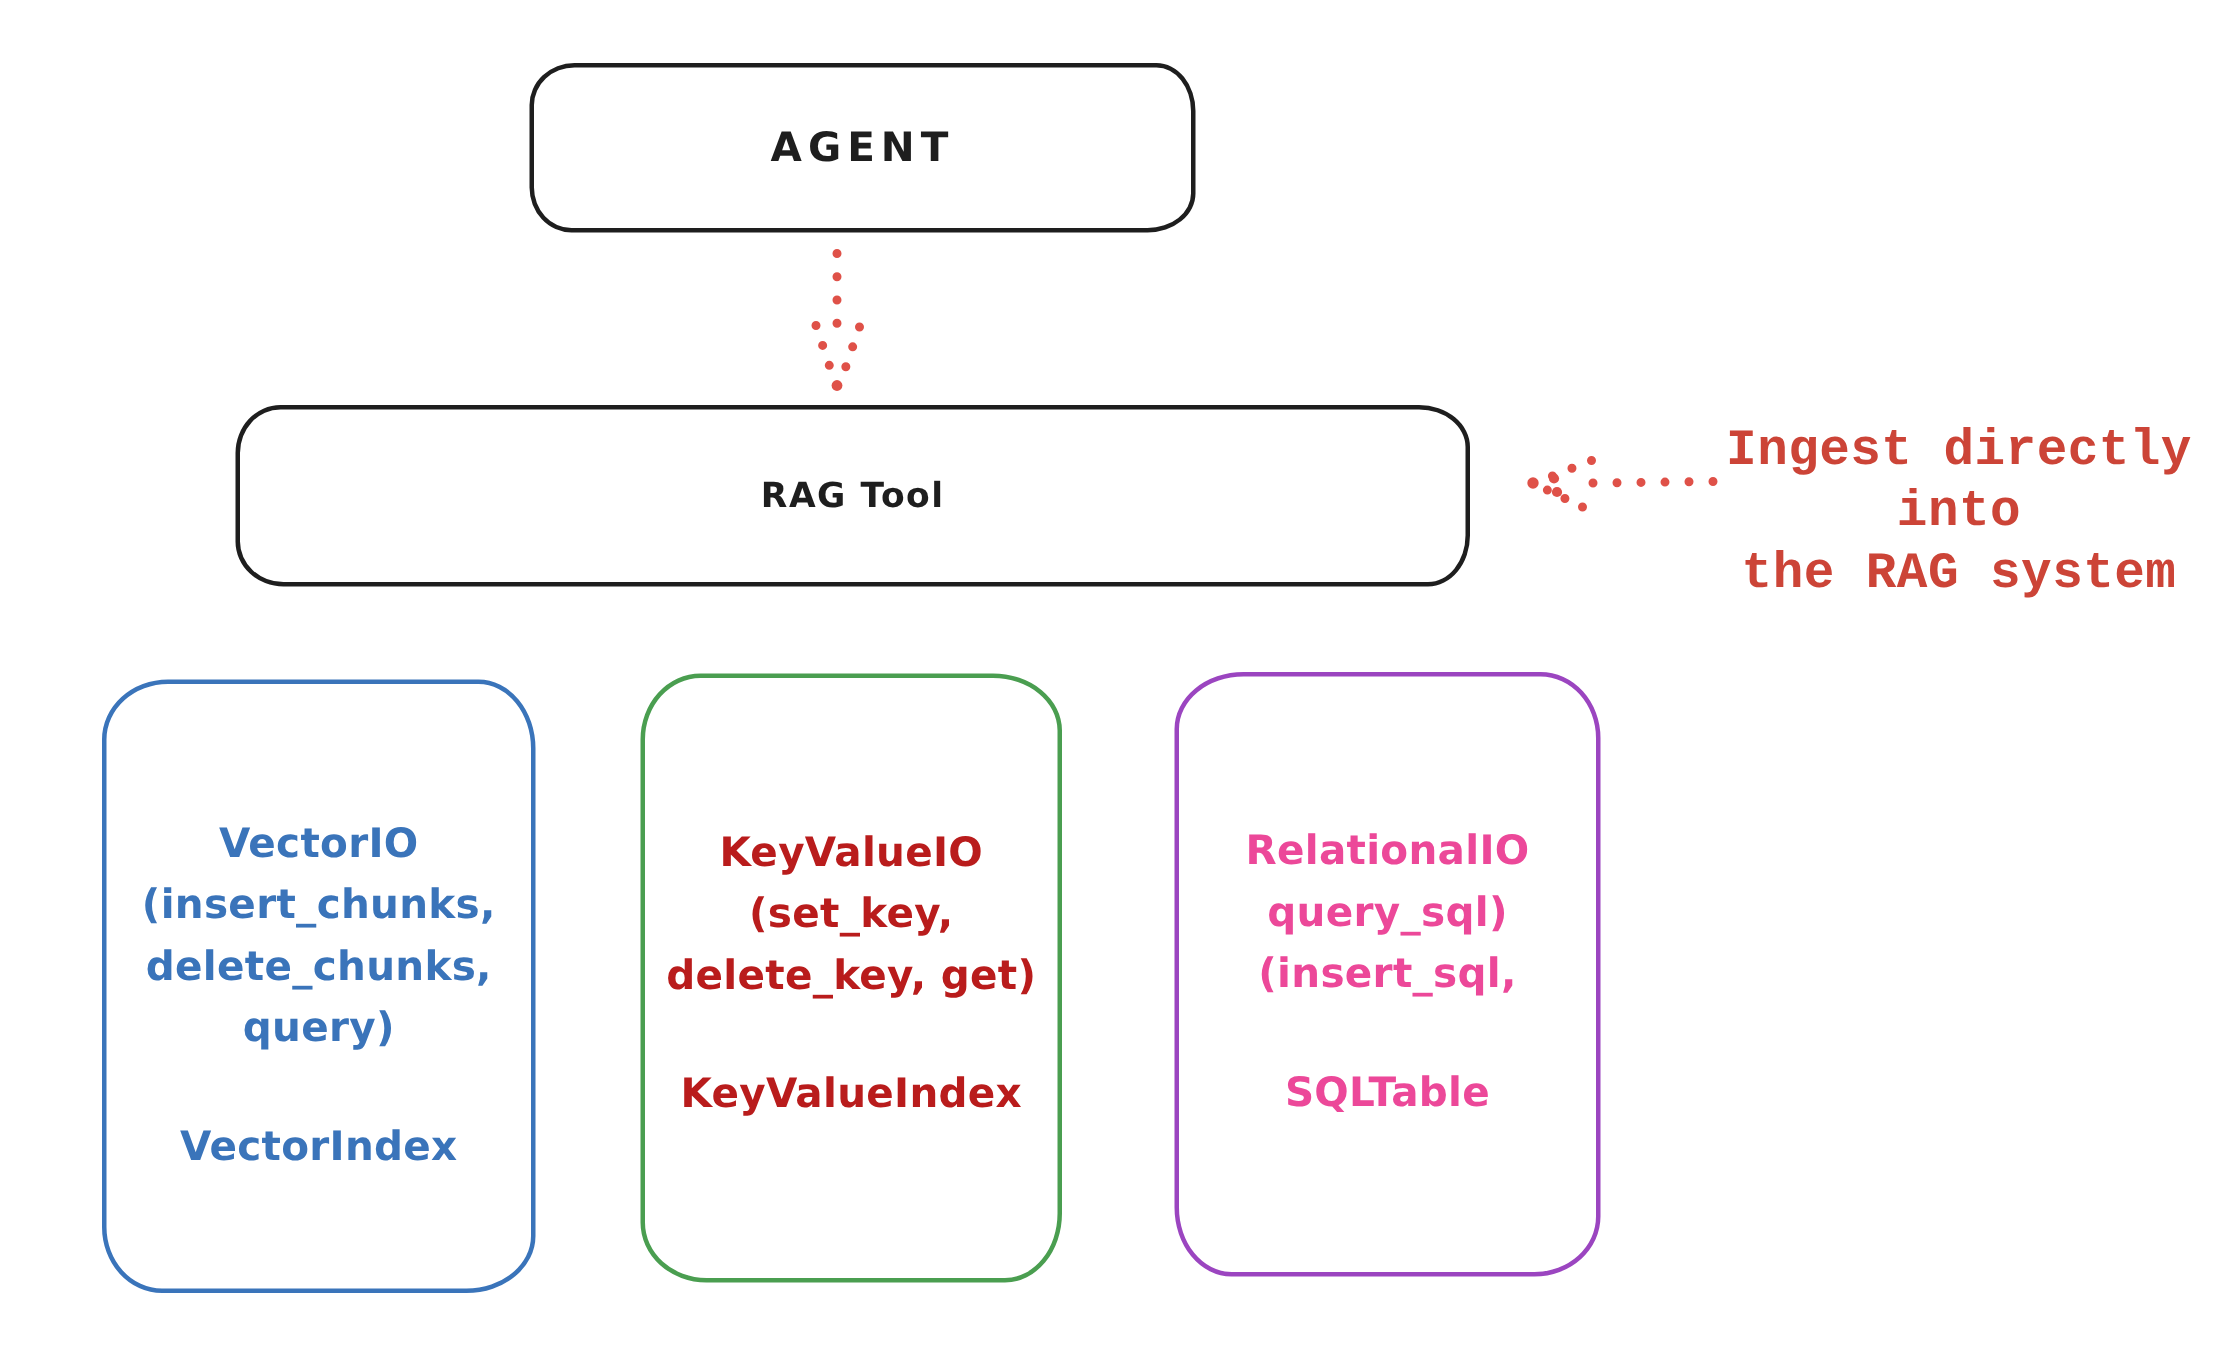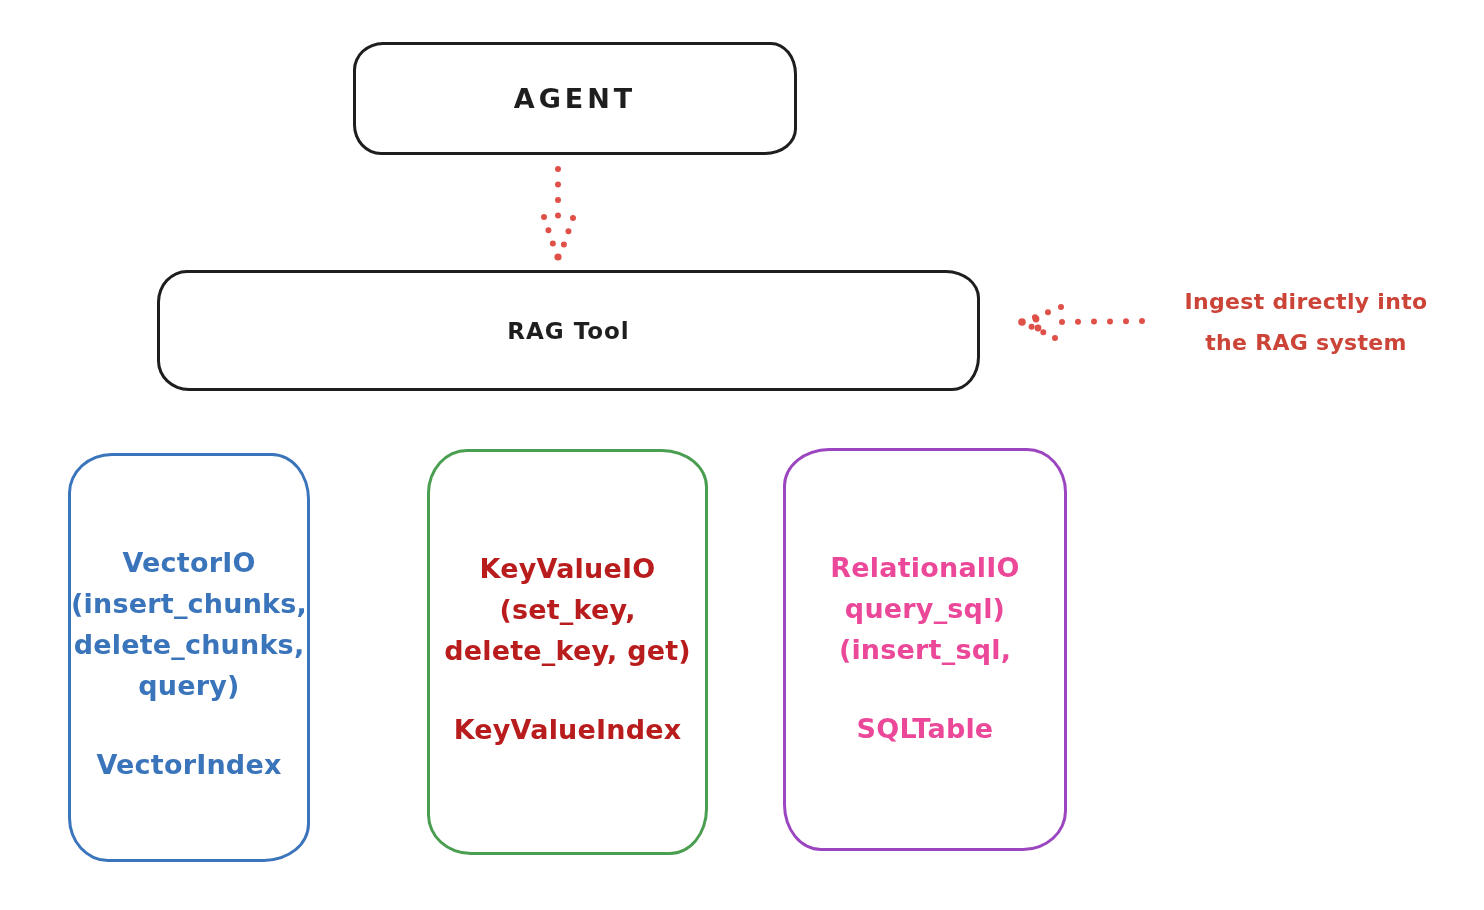--- a/index.html
+++ b/index.html
@@ -48,21 +48,21 @@
     justify-content: flex-start;
     font-size: 27px;
     font-weight: bold;
     line-height: 41px;
     letter-spacing: 0.2px;
     border-width: 3px;
     border-style: solid;
   }
   .vector-node {
     left: 68px; top: 453px;
-    width: 242px; height: 409px;
+    width: 289px; height: 409px;
     border-color: #3a74ba;
     color: #3a74ba;
     border-radius: 44px 38px 46px 40px / 40px 46px 38px 44px;
     padding-top: 86px;
   }
   .keyvalue-node {
     left: 427px; top: 449px;
     width: 281px; height: 406px;
     border-color: #4a9e50;
     color: #b91c1c;
@@ -77,24 +77,25 @@
     border-radius: 46px 40px 44px 38px / 38px 44px 40px 46px;
     padding-top: 96px;
   }
   .tgap { height: 38px; }
   .annotation {
     position: absolute;
     left: 1136px; top: 281px;
     width: 340px;
     text-align: center;
     color: #cc4437;
-    font-size: 22px;
+    font-size: 34px;
     font-weight: bold;
     line-height: 41px;
     letter-spacing: 0.3px;
+    font-family: Liberation Mono, monospace;
   }
   .arrows {
     position: absolute;
     left: 0; top: 0;
     pointer-events: none;
   }
 </style>
 </head>
 <body>
 

